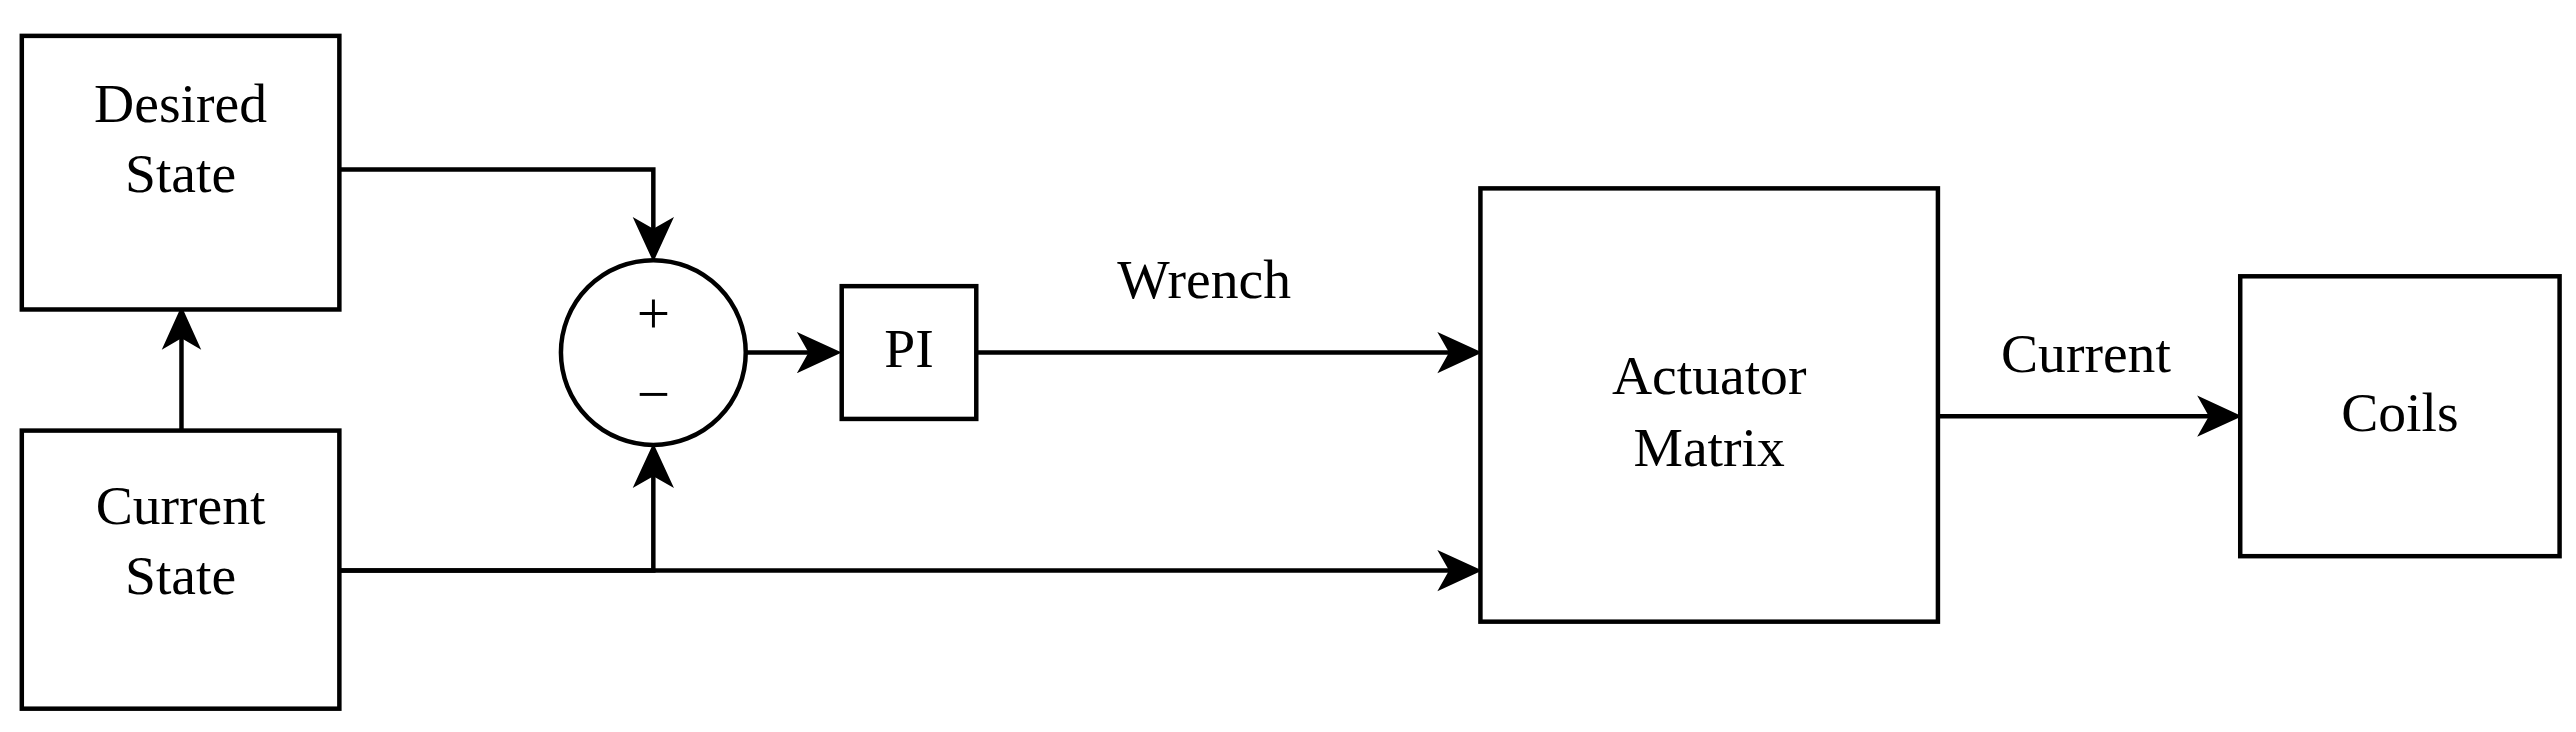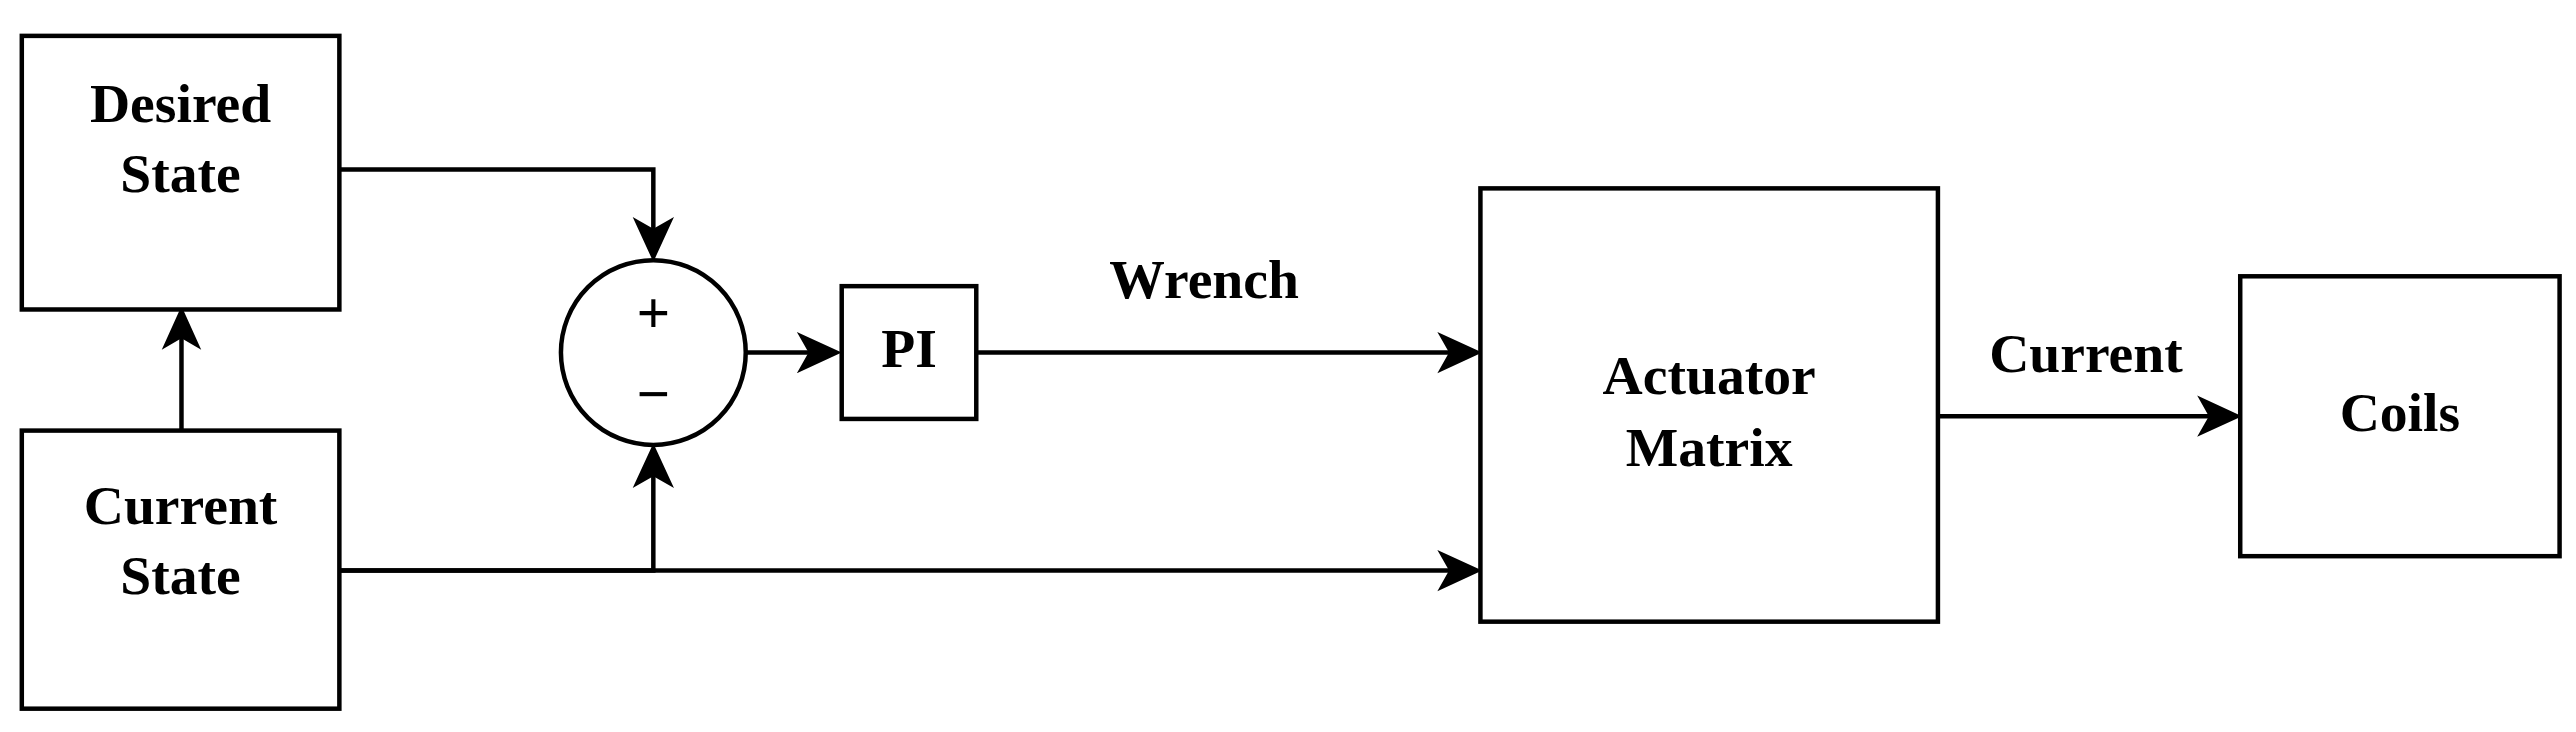--- a/index.html
+++ b/index.html
@@ -11,21 +11,20 @@
     width: 2576px;
     height: 732px;
     overflow: hidden;
     font-family: "Liberation Serif", "DejaVu Serif", serif;
   }
   #diagram-root {
     position: relative;
     width: 2576px;
     height: 732px;
     background: #ffffff;
-    font-weight: bold;
   }
   svg#diagram-svg {
     display: block;
     width: 2576px;
     height: 732px;
   }
   .blk {
     fill: #ffffff;
     stroke: #000000;
     stroke-width: 5;

